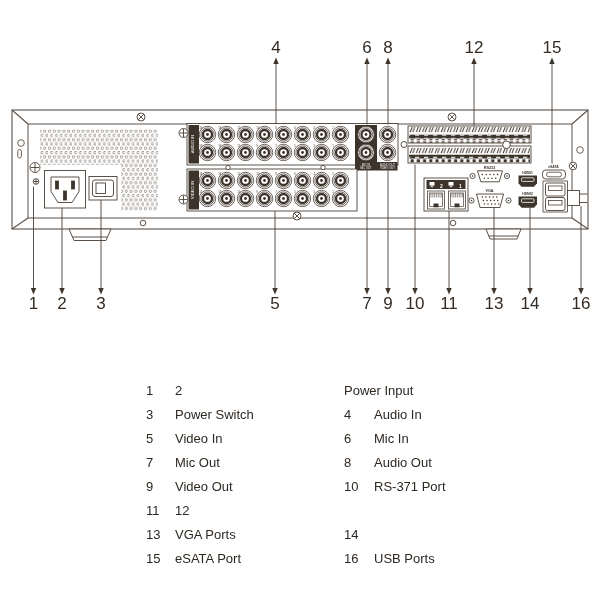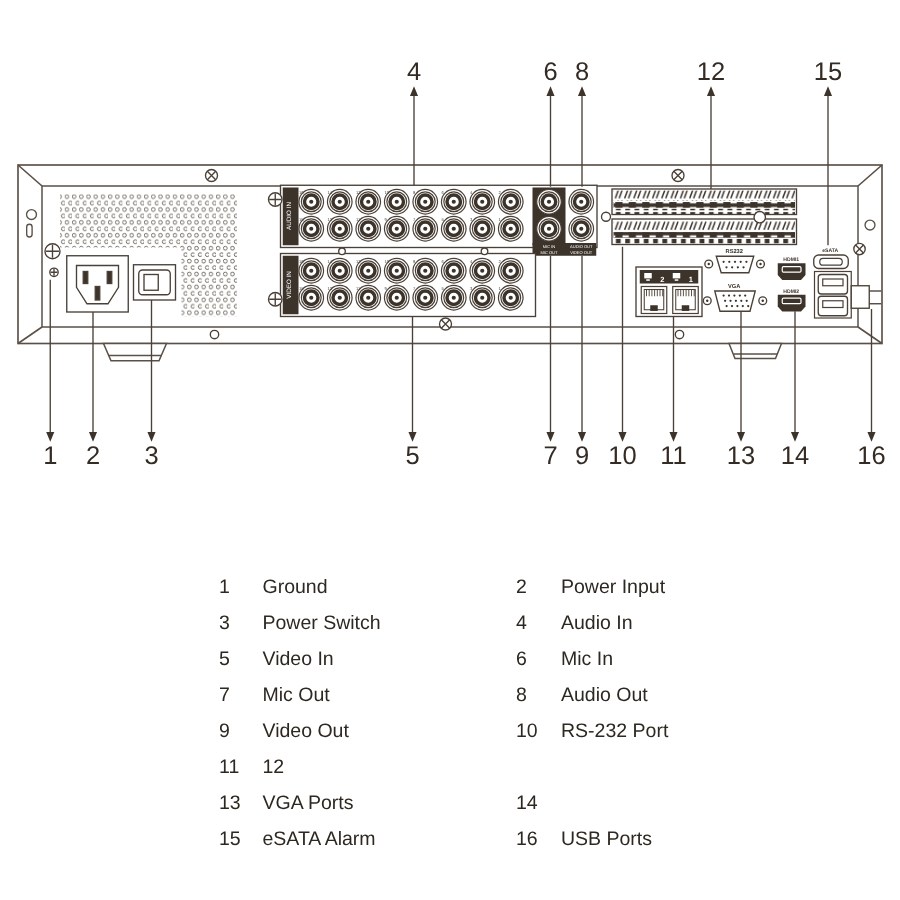--- a/index.html
+++ b/index.html
@@ -400,21 +400,20 @@
           <line x1="581" y1="206" x2="581" y2="288" stroke="#4a4037" stroke-width="0.9"></line>
           <polygon points="581,294.5 578.3,288 583.7,288" fill="#3c332b"></polygon>
           <text x="581" y="309" text-anchor="middle" font-size="17" fill="#332b24">16</text>
         </g>
       </g>
 </svg>
 
 <div class="legend">
   <div class="lrow">
     <span>1</span>
-    <span>Ground</span>
     <span>2</span>
     <span>Power Input</span>
   </div>
   <div class="lrow">
     <span>3</span>
     <span>Power Switch</span>
     <span>4</span>
     <span>Audio In</span>
   </div>
   <div class="lrow">
@@ -426,32 +425,32 @@
   <div class="lrow">
     <span>7</span>
     <span>Mic Out</span>
     <span>8</span>
     <span>Audio Out</span>
   </div>
   <div class="lrow">
     <span>9</span>
     <span>Video Out</span>
     <span>10</span>
-    <span>RS-232 Port</span>
+    <span>RS-371 Port</span>
   </div>
   <div class="lrow">
     <span>11</span>
     <span>12</span>
   </div>
   <div class="lrow">
     <span>13</span>
     <span>VGA Ports</span>
     <span>14</span>
   </div>
   <div class="lrow">
     <span>15</span>
-    <span>eSATA Alarm</span>
+    <span>eSATA Port</span>
     <span>16</span>
     <span>USB Ports</span>
   </div>
 </div>
 
 </div>
 
 </body></html>

